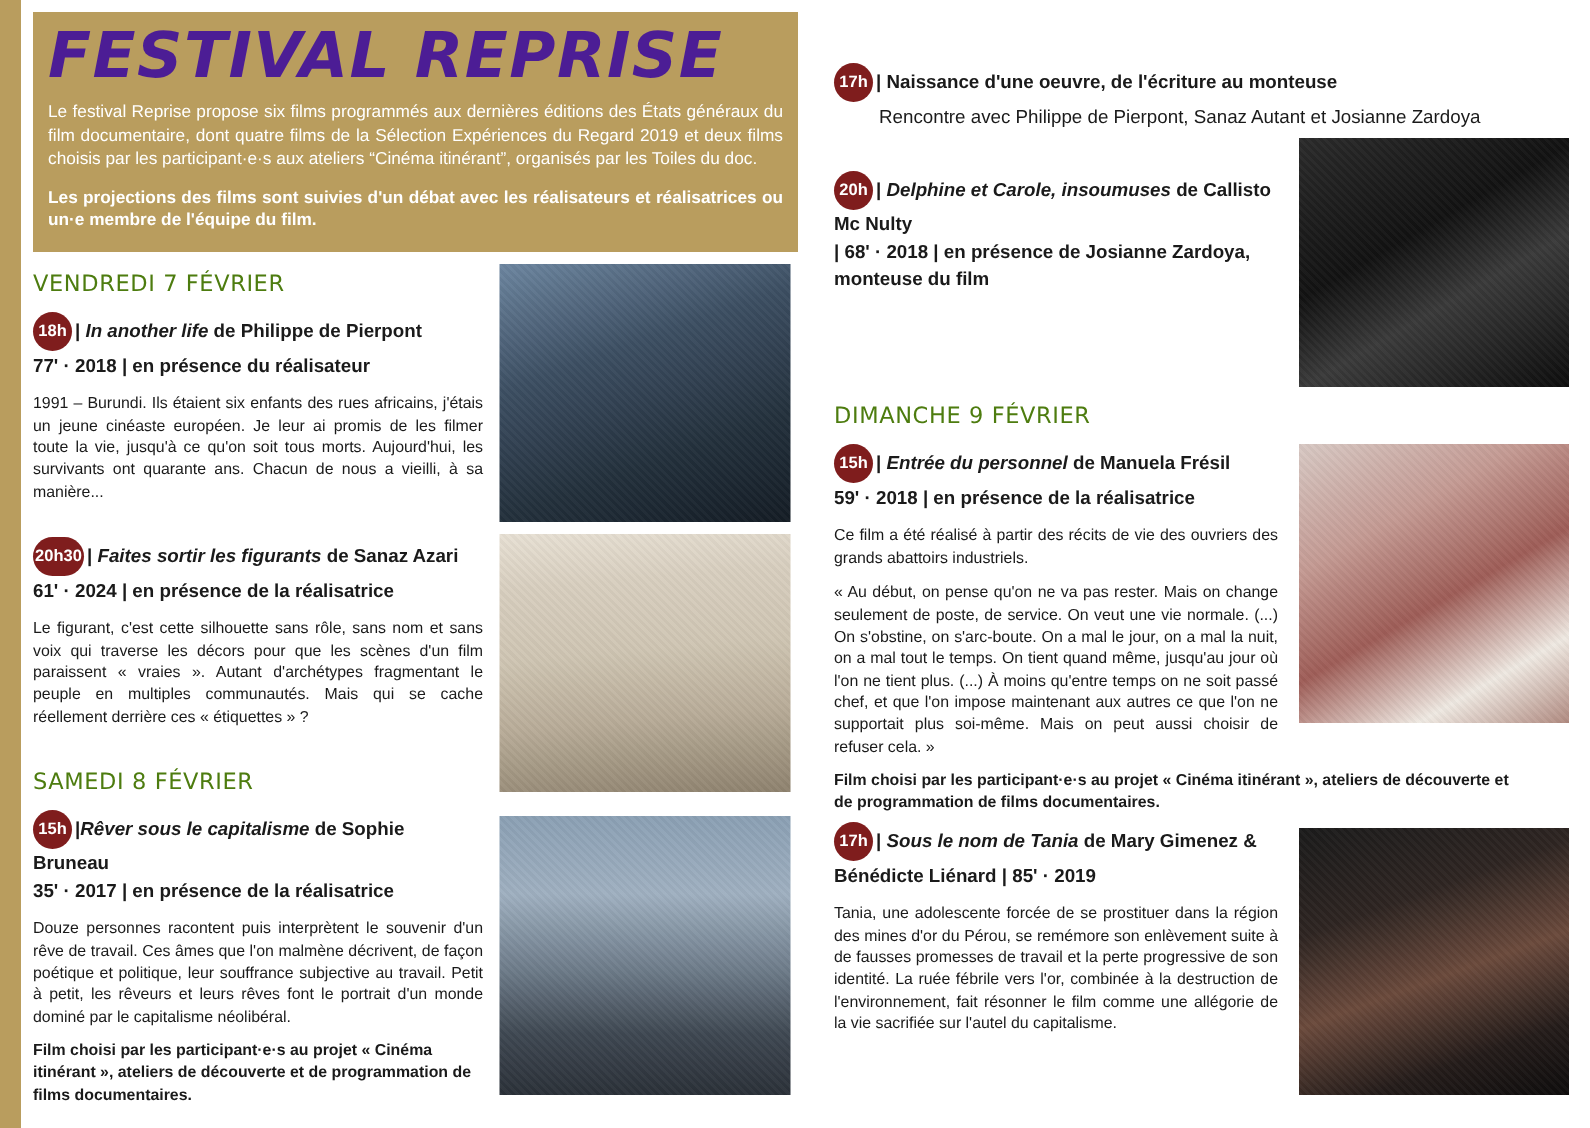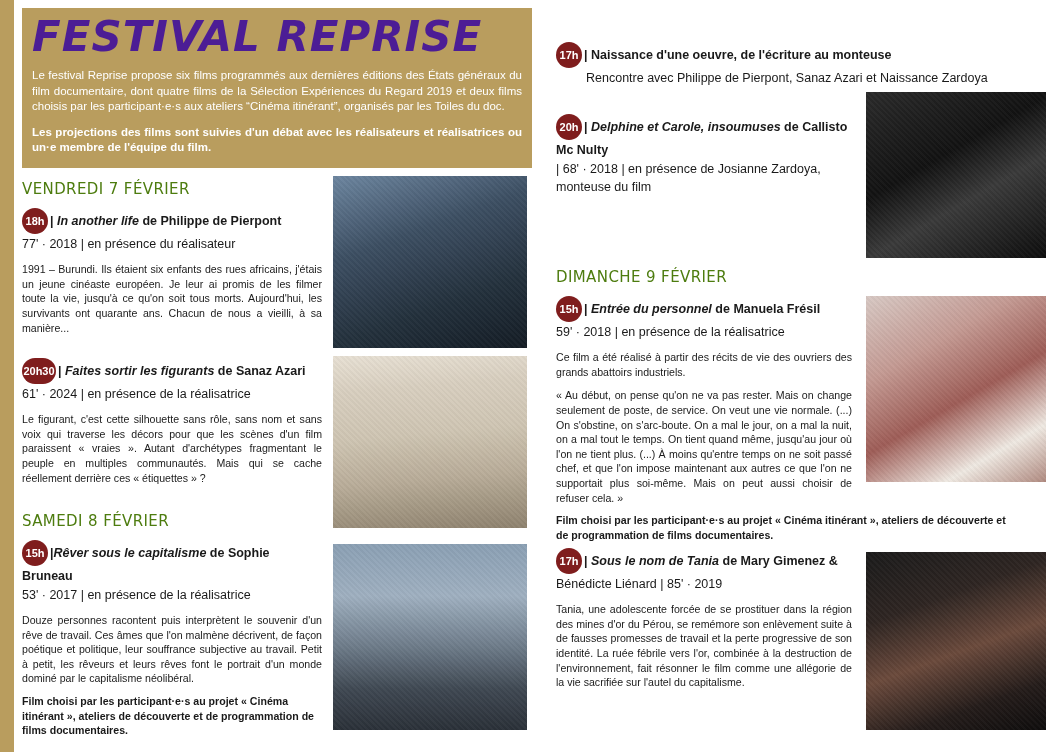--- a/index.html
+++ b/index.html
@@ -54,21 +54,21 @@
     line-height:26px;text-align:center;vertical-align:middle;
     margin-right:2px;
   }
   .bullet.wide{width:34px;border-radius:13px;}
   .title-line{
     display:inline;font-size:12.5px;line-height:1.45;vertical-align:middle;
   }
   .title-line .it{font-style:italic;font-weight:bold;}
   .title-line .bd{font-weight:bold;}
   .meta-line{font-size:12.5px;line-height:1.45;margin-top:1px;}
-  .meta-line .bd{font-weight:normal;}
+  .meta-line .bd{font-weight:bold;}
   .body-text{
     font-size:10.6px;line-height:1.38;text-align:justify;margin-top:9px;
   }
   .note{
     font-size:10.6px;line-height:1.38;font-weight:bold;margin-top:8px;
     text-align:left;
   }
 
   
   .ph{position:absolute;overflow:hidden;background:#555;}
@@ -114,39 +114,39 @@
     <span class="bullet wide">20h30</span><span class="title-line"><span class="bd">| </span><span class="it">Faites sortir les figurants</span><span class="bd"> de Sanaz Azari</span></span>
     <div class="meta-line"><span class="bd">61' · 2024 | en présence de la réalisatrice</span></div>
     <div class="body-text">Le figurant, c'est cette silhouette sans rôle, sans nom et sans voix qui traverse les décors pour que les scènes d'un film paraissent « vraies ». Autant d'archétypes fragmentant le peuple en multiples communautés. Mais qui se cache réellement derrière ces « étiquettes » ?</div>
   </div>
 
   <div style="position:absolute;left:22px;top:512px;width:300px;">
     <div class="day">SAMEDI 8 FÉVRIER</div>
 
     <div class="entry">
       <span class="bullet">15h</span><span class="title-line"><span class="bd">|</span><span class="it">Rêver sous le capitalisme</span><span class="bd"> de Sophie Bruneau</span></span>
-      <div class="meta-line"><span class="bd">53' · 2017 | en présence de la réalisatrice</span></div>
+      <div class="meta-line"><span class="bd">35' · 2017 | en présence de la réalisatrice</span></div>
       <div class="body-text">Douze personnes racontent puis interprètent le souvenir d'un rêve de travail. Ces âmes que l'on malmène décrivent, de façon poétique et politique, leur souffrance subjective au travail. Petit à petit, les rêveurs et leurs rêves font le portrait d'un monde dominé par le capitalisme néolibéral.</div>
       <div class="note">Film choisi par les participant·e·s au projet « Cinéma itinérant », ateliers de découverte et de programmation de films documentaires.</div>
     </div>
   </div>
 
   <div class="ph img1" style="left:333px;top:176px;width:194px;height:172px;">
       <div class="img-grain"></div>
     </div>
   <div class="ph img2" style="left:333px;top:356px;width:194px;height:172px;">
       <div class="img-grain"></div>
     </div>
   <div class="ph img3" style="left:333px;top:544px;width:194px;height:186px;">
       <div class="img-grain"></div>
     </div>
 
   <div style="position:absolute;left:556px;top:42px;width:440px;">
     <span class="bullet">17h</span><span class="title-line"><span class="bd">| </span><span class="bd">Naissance d'une oeuvre, de l'écriture au monteuse</span></span>
-    <div class="meta-line" style="margin-left:30px;">Rencontre avec Philippe de Pierpont, Sanaz Azari et Naissance Zardoya</div>
+    <div class="meta-line" style="margin-left:30px;">Rencontre avec Philippe de Pierpont, Sanaz Autant et Josianne Zardoya</div>
   </div>
 
   <div style="position:absolute;left:556px;top:114px;width:296px;">
     <span class="bullet">20h</span><span class="title-line"><span class="bd">| </span><span class="it">Delphine et Carole, insoumuses</span><span class="bd"> de Callisto Mc Nulty</span></span>
     <div class="meta-line"><span class="bd">| 68' · 2018 | en présence de Josianne Zardoya, monteuse du film</span></div>
   </div>
 
   <div class="ph img4" style="left:866px;top:92px;width:180px;height:166px;">
       <div class="img-grain"></div>
     </div>

